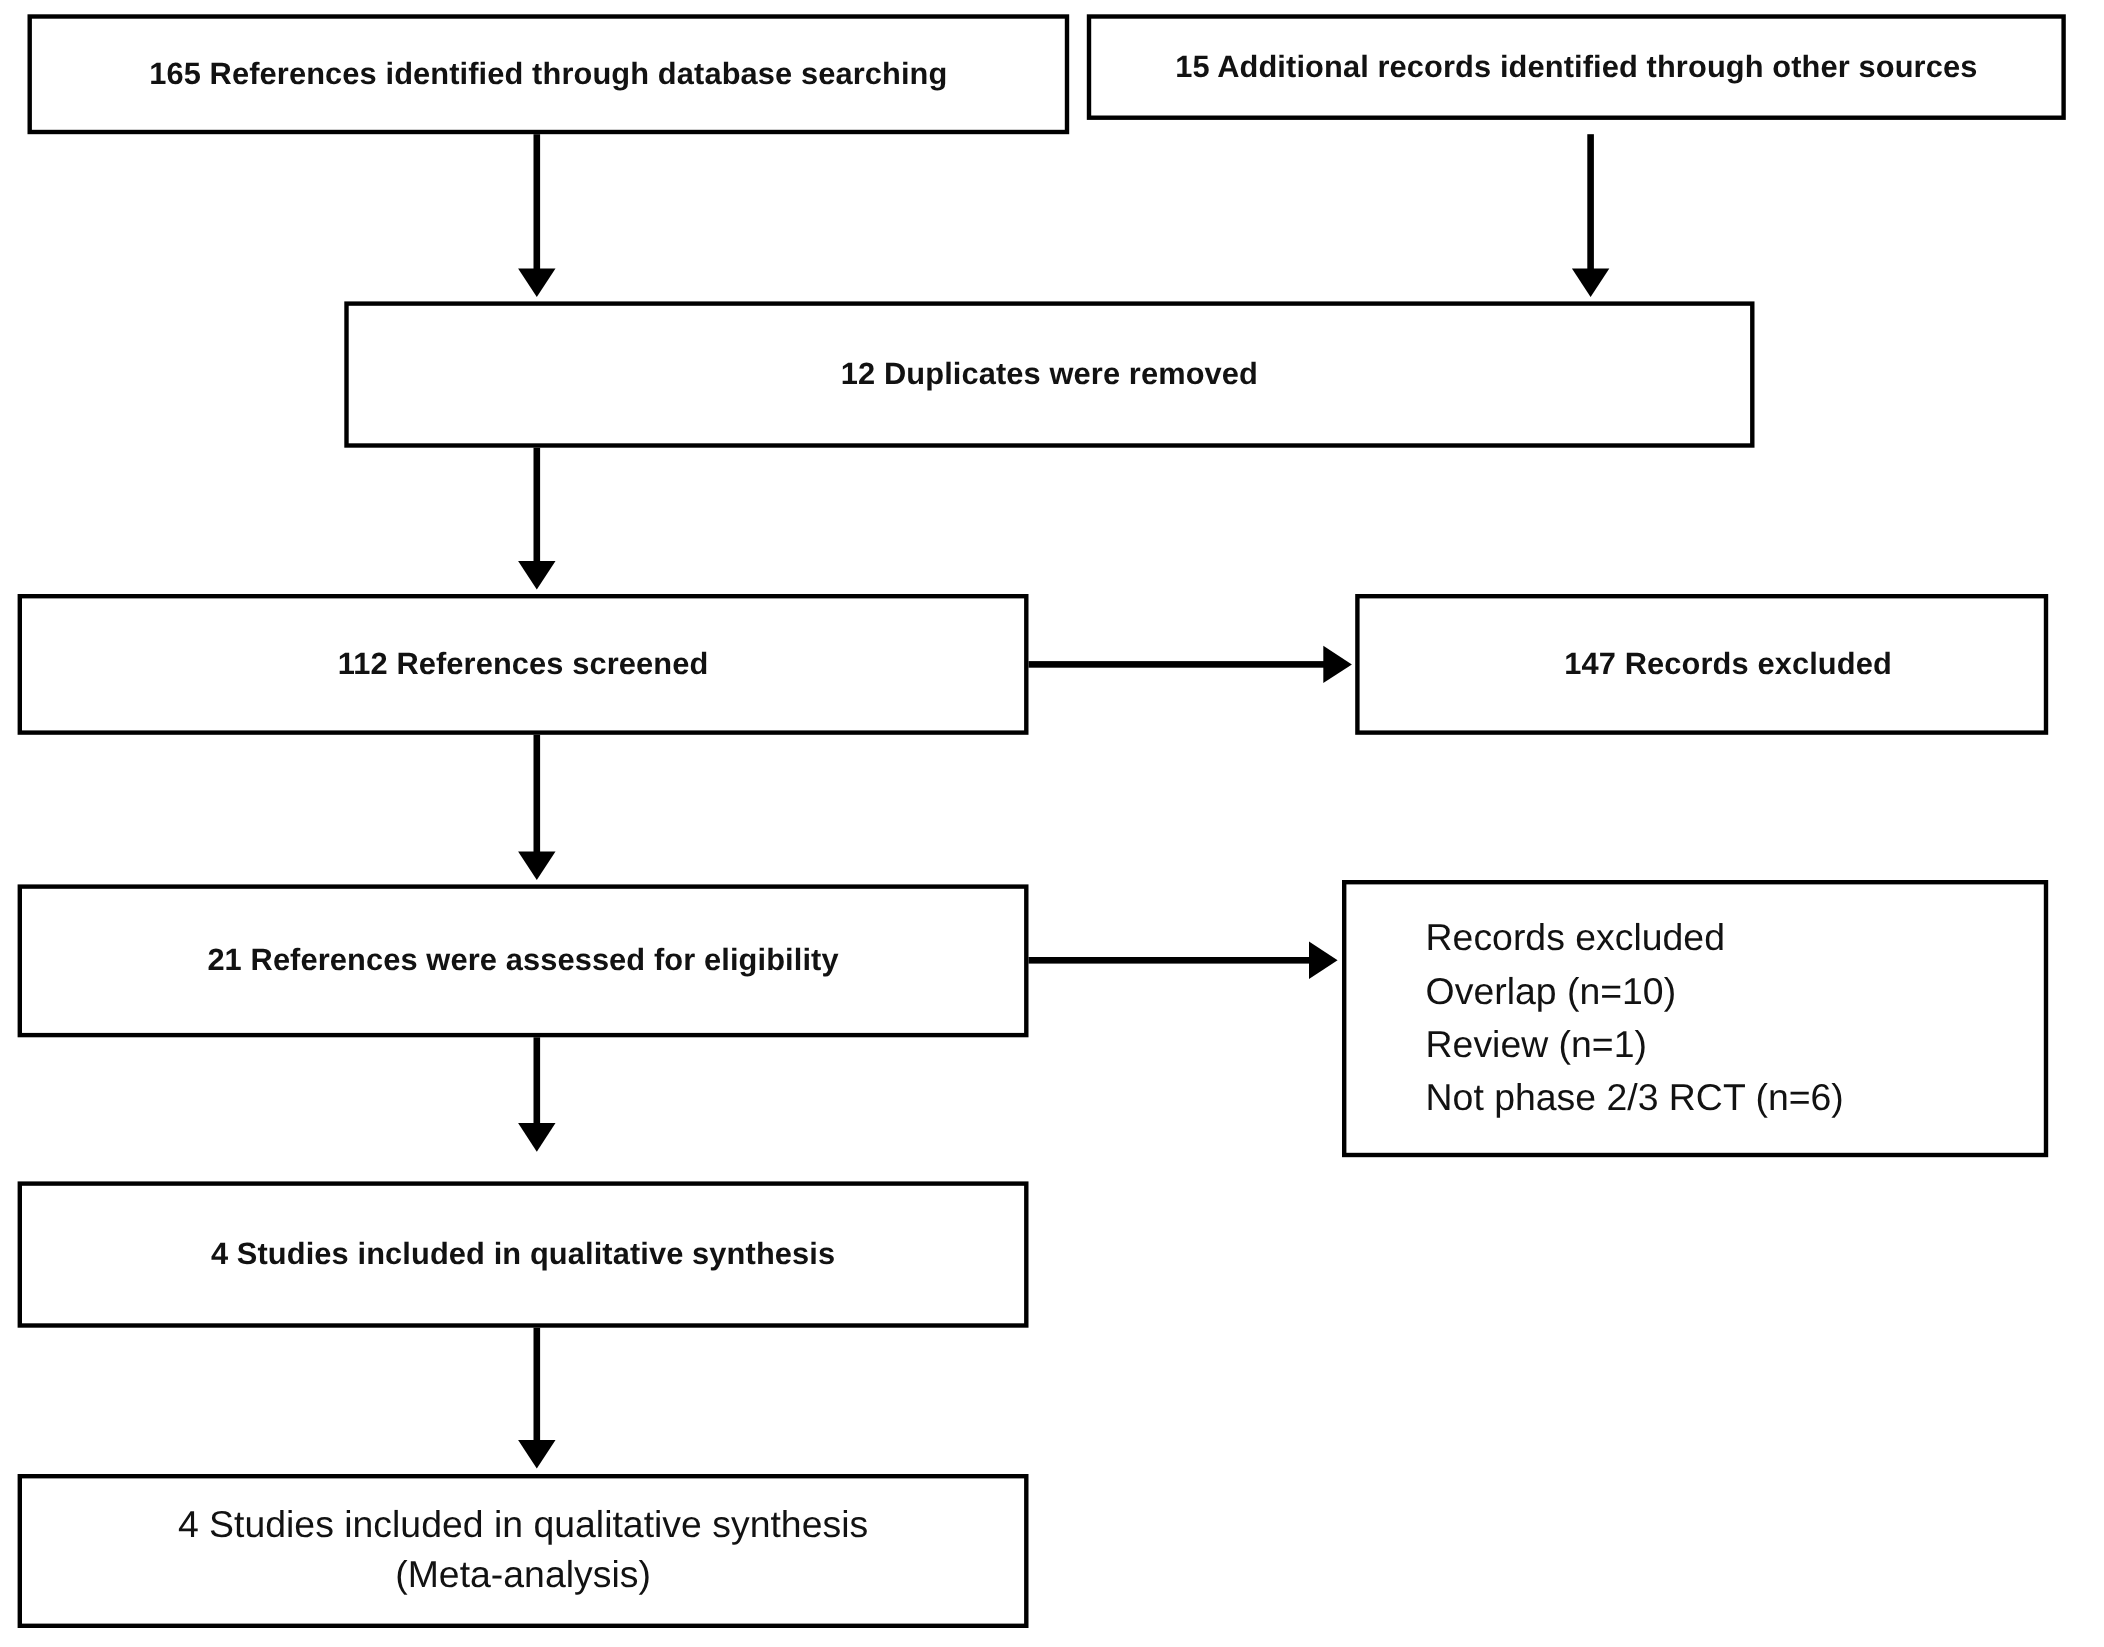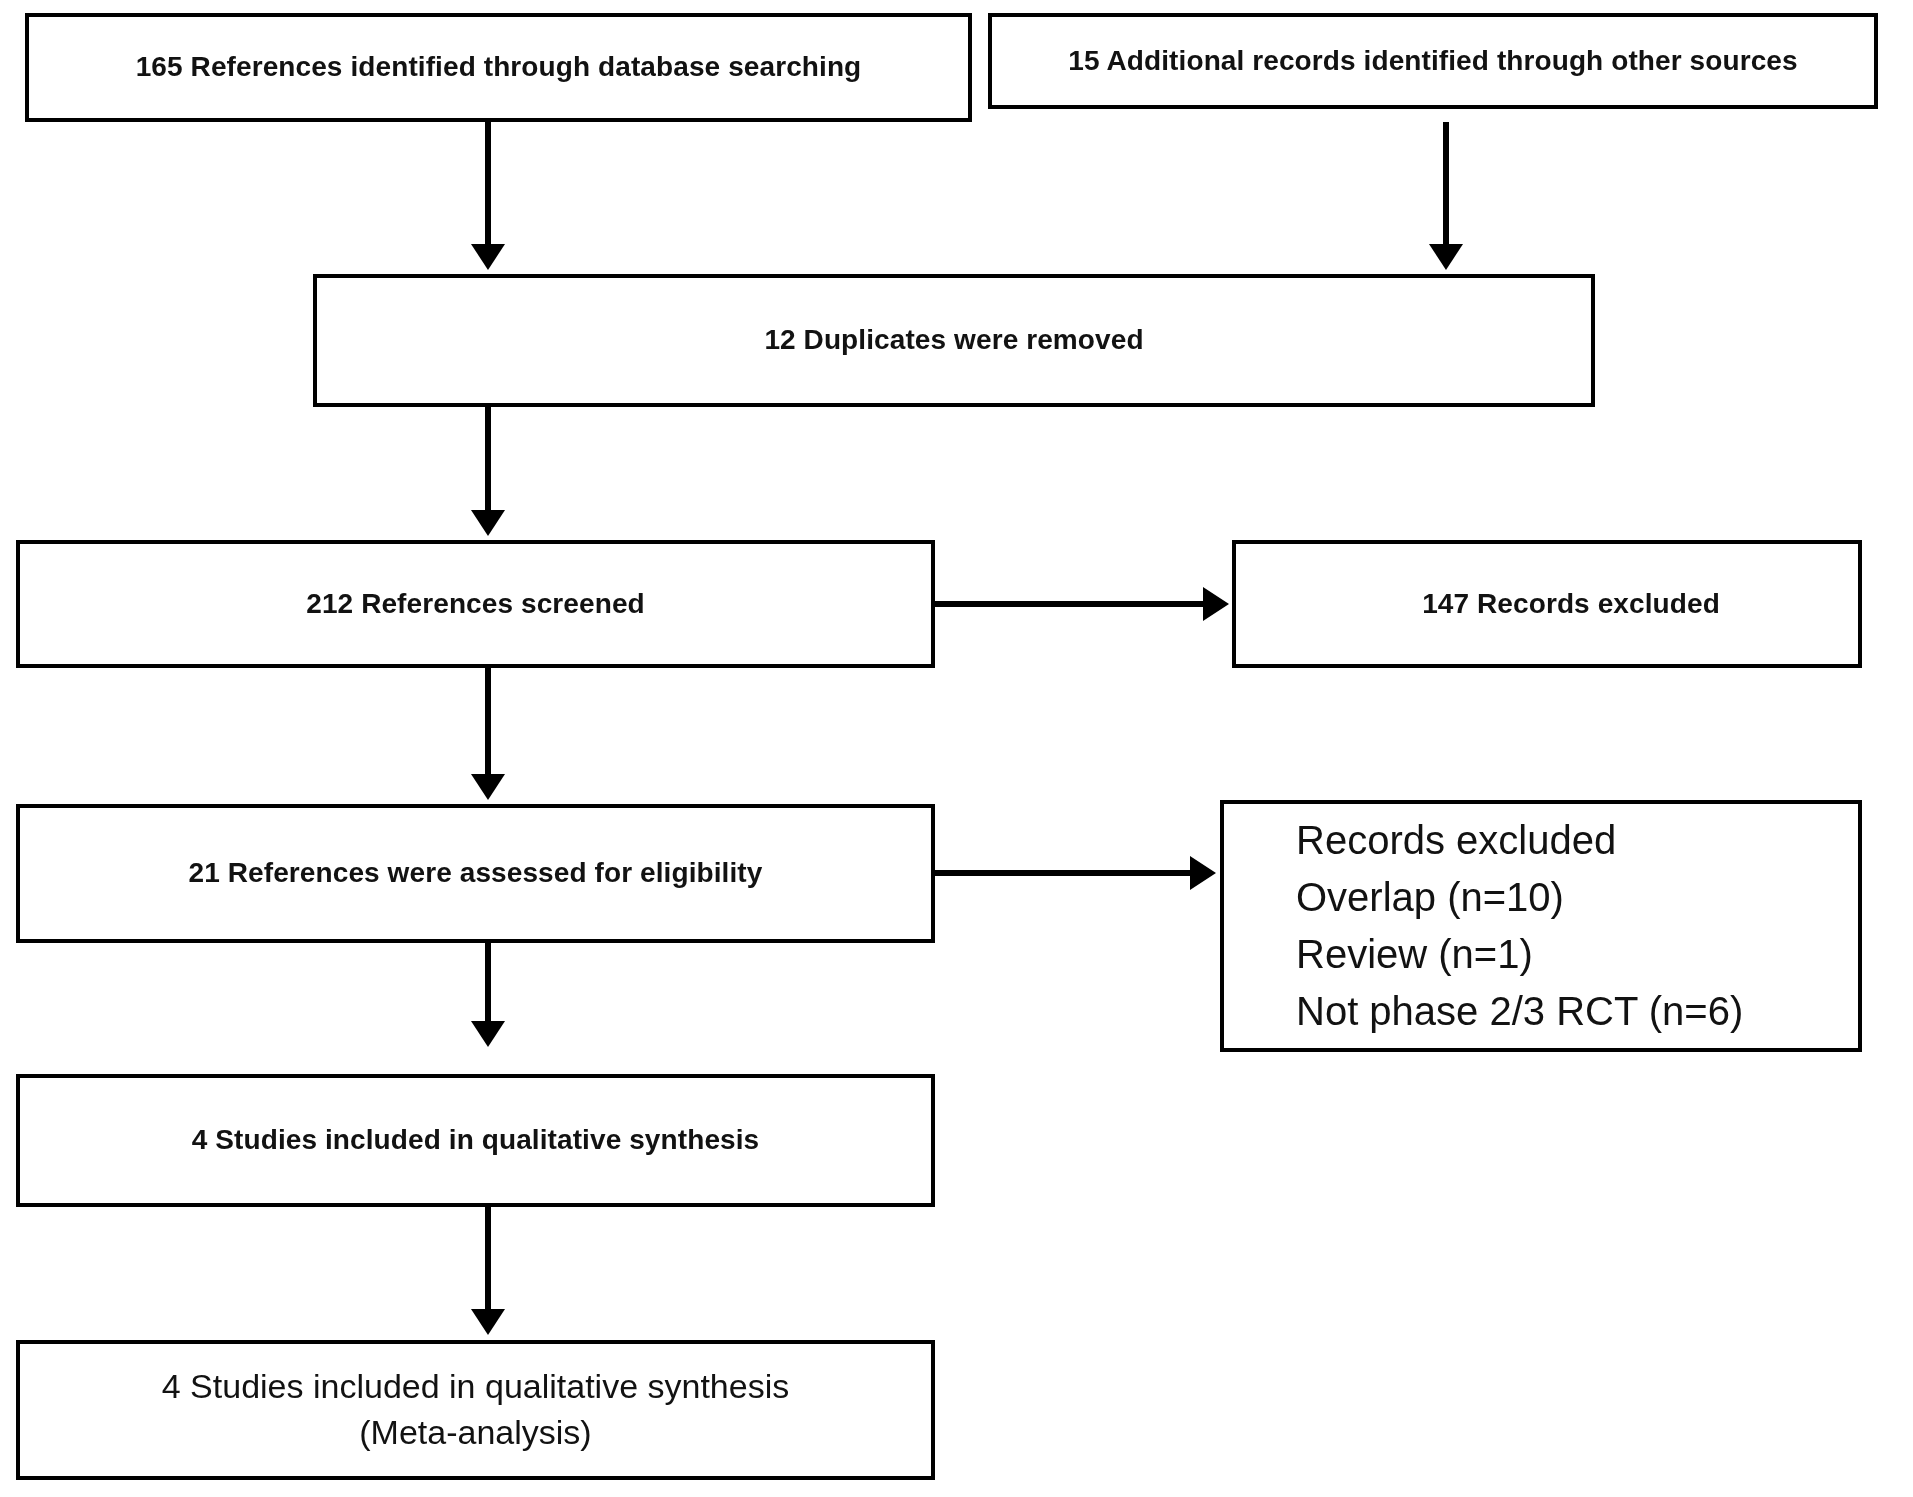--- a/index.html
+++ b/index.html
@@ -37,21 +37,21 @@
     color: #121212;
     letter-spacing: 0.1px;
     font-weight: bold;
   }
   .node.left-align {
     justify-content: flex-start;
     text-align: left;
   }
   .node.left-align .lines {
     padding-left: 72px;
-    font-size: 40px;
+    font-size: 34px;
     line-height: 1.42;
     color: #121212;
   }
   .node.left-align .lines .line {
     display: block;
     white-space: nowrap;
   }
   .node .twoline {
     display: block;
     font-size: 34px;
@@ -109,21 +109,21 @@
   <div class="arrow-down" style="left:1429px; top:244px;"></div>
 
   <div class="node" style="left:313px; top:274px; width:1282px; height:133px;">
     <span class="txt">12 Duplicates were removed</span>
   </div>
 
   <div class="vline" style="left:485px; top:407px; height:107px;"></div>
   <div class="arrow-down" style="left:471px; top:510px;"></div>
 
   <div class="node" style="left:16px; top:540px; width:919px; height:128px;">
-    <span class="txt">212 References screened</span>
+    <span class="txt">112 References screened</span>
   </div>
 
   <div class="node" style="left:1232px; top:540px; width:630px; height:128px;padding-left:48px;">
     <span class="txt">147 Records excluded</span>
   </div>
 
   <div class="hline" style="left:935px; top:601px; width:272px;"></div>
   <div class="arrow-right" style="left:1203px; top:587px;"></div>
 
   <div class="vline" style="left:485px; top:668px; height:110px;"></div>

